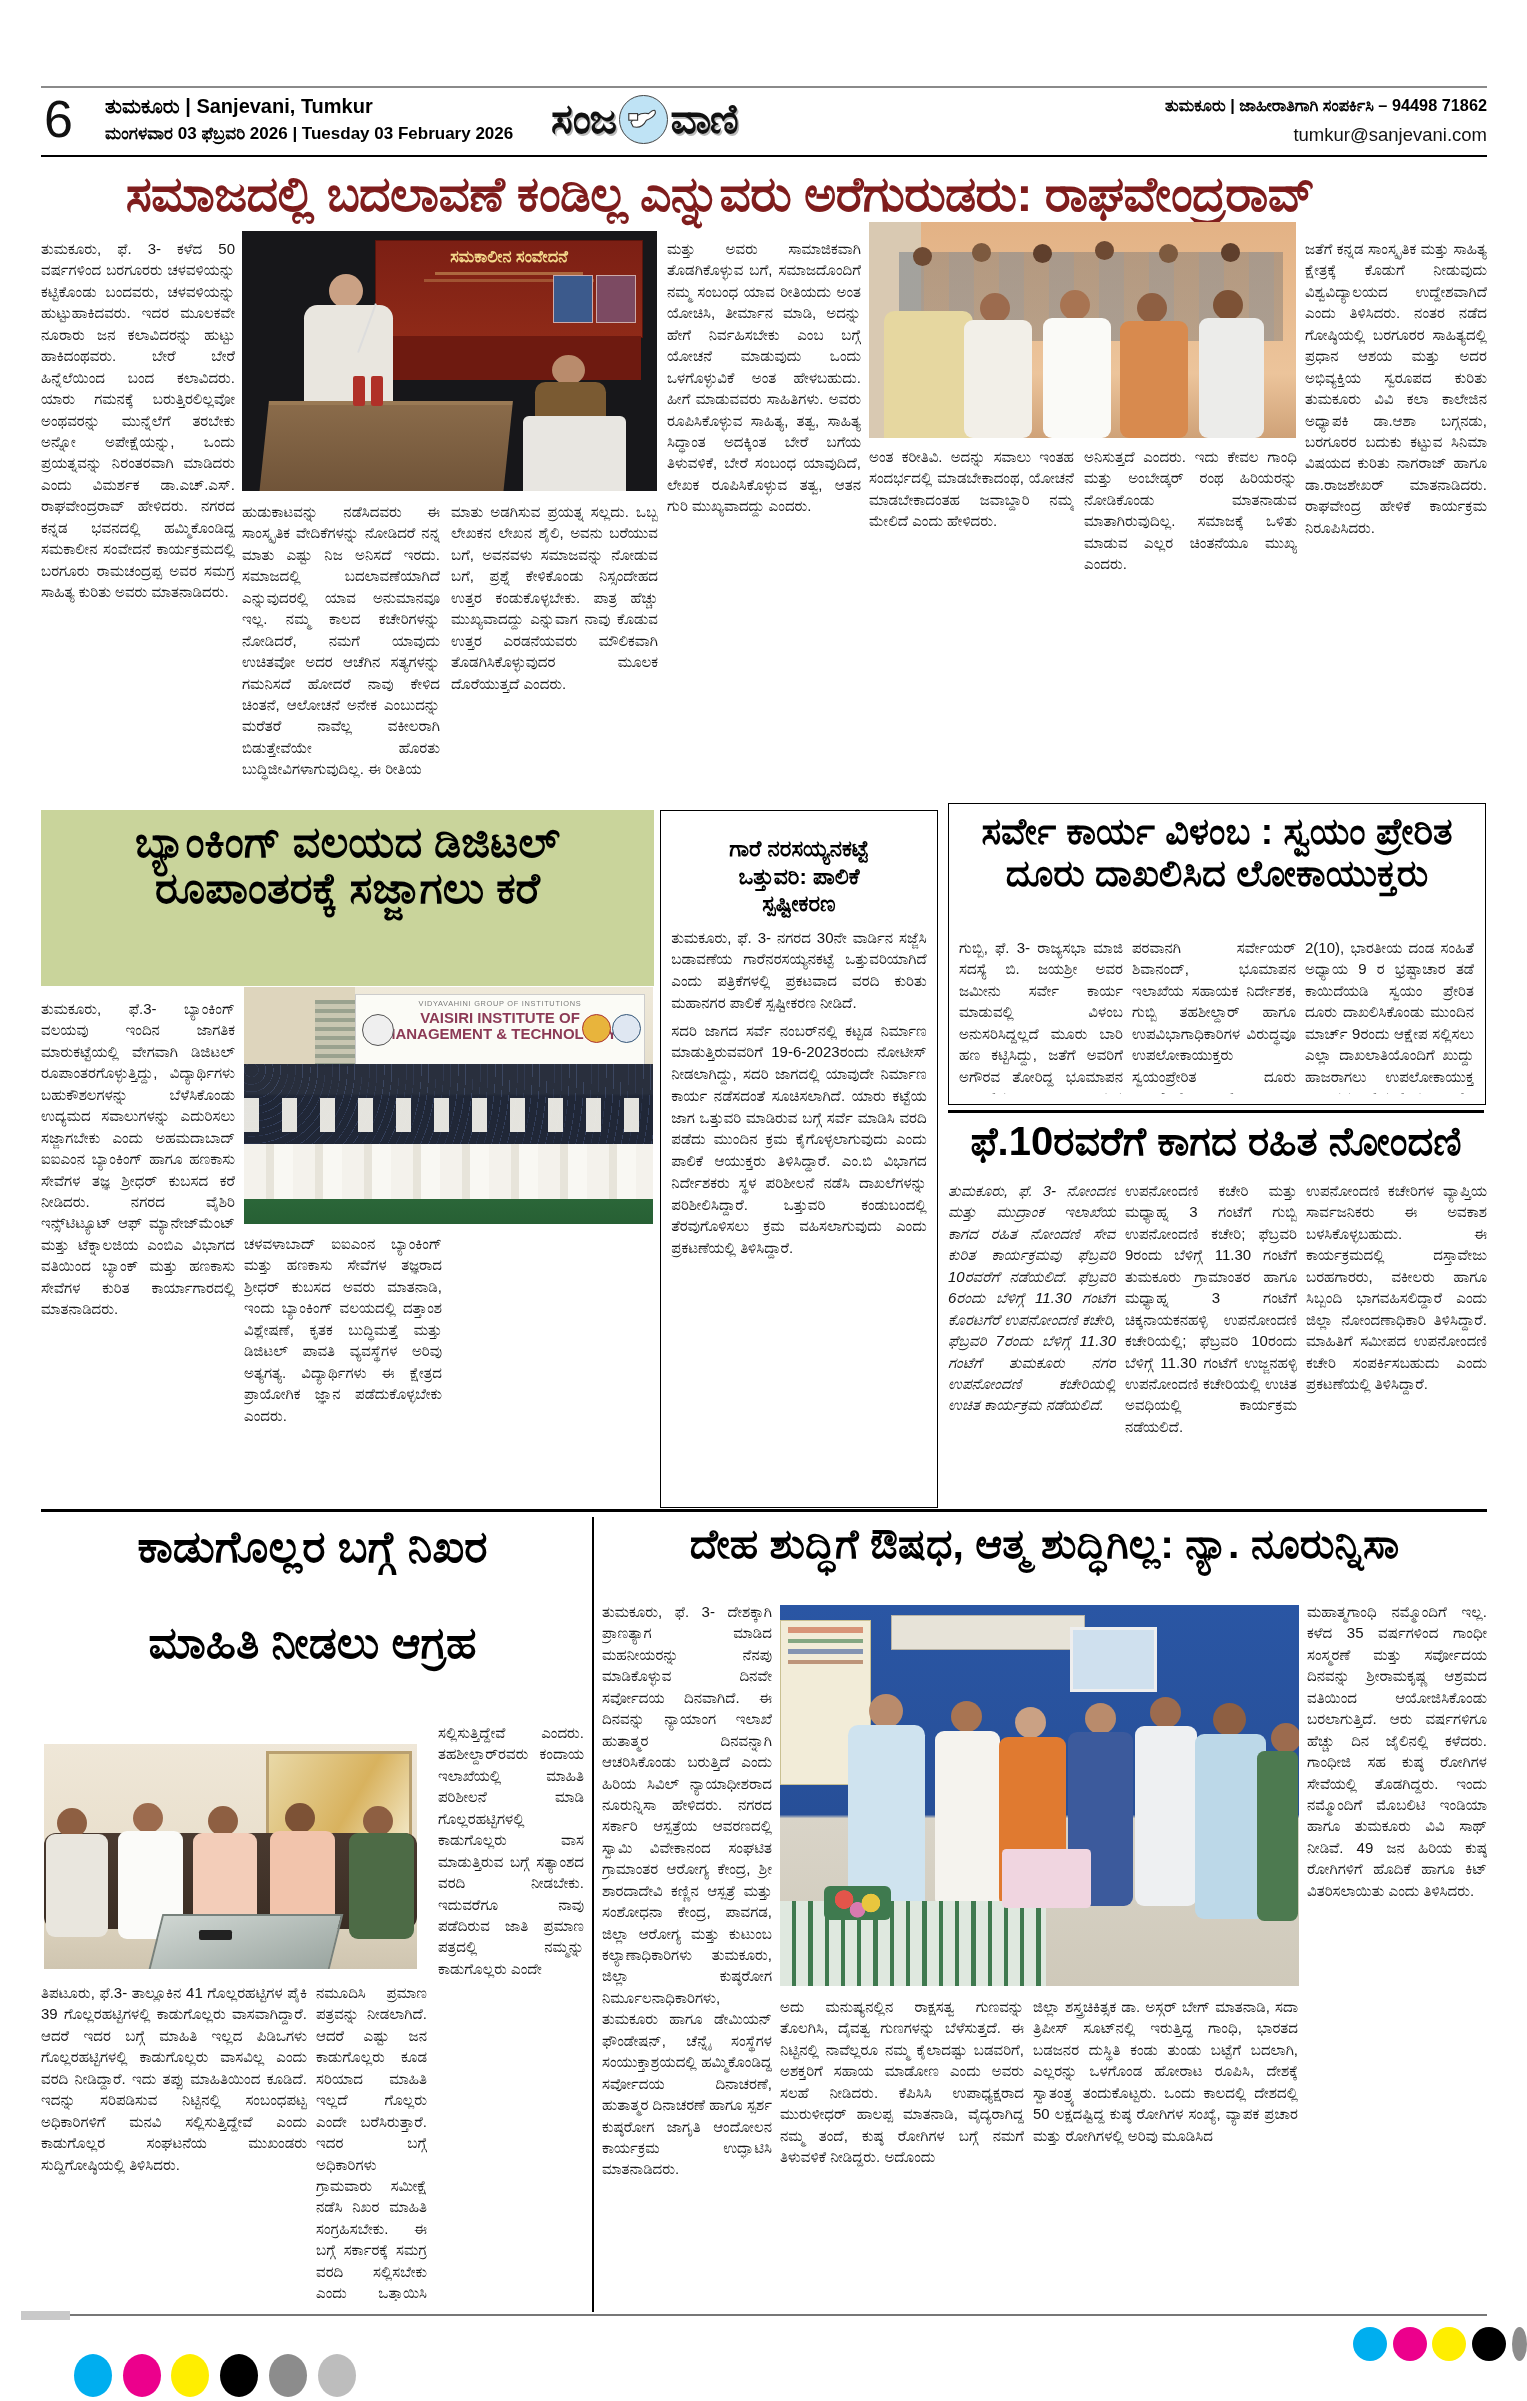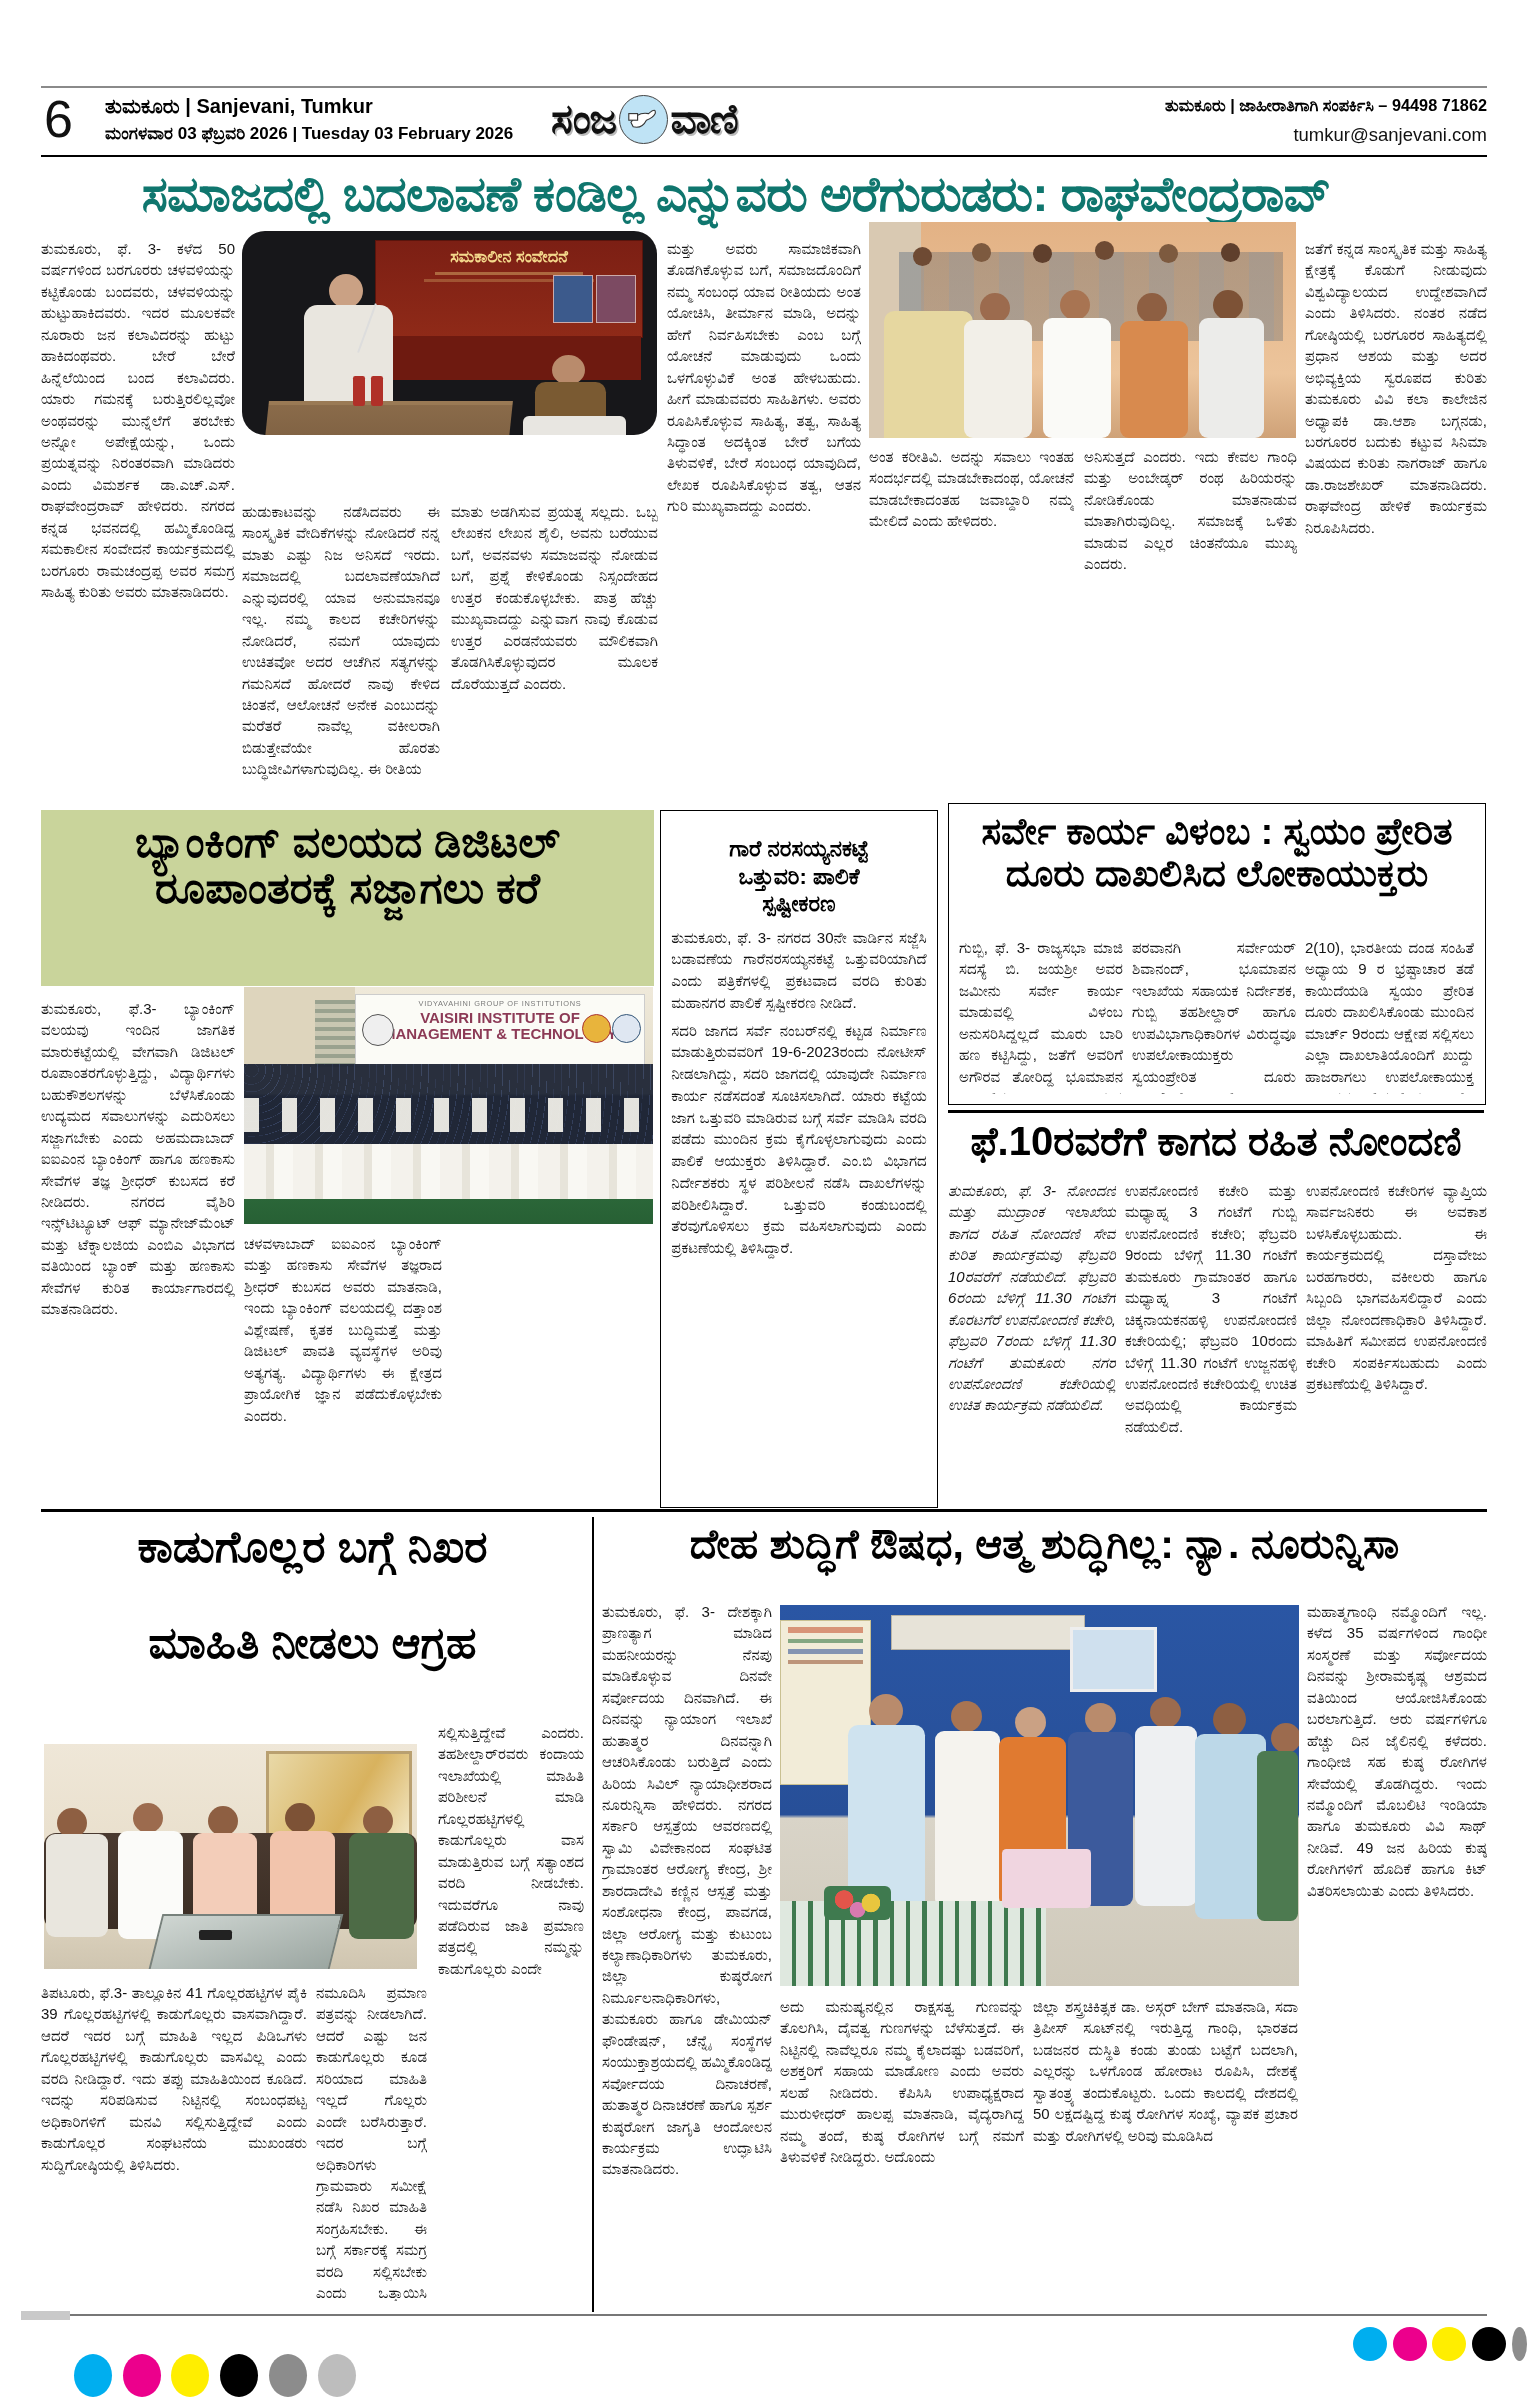--- a/index.html
+++ b/index.html
@@ -33,25 +33,25 @@
         <rect x="8" y="16" width="8" height="6" fill="#fff" stroke="#333" stroke-width="1"></rect>
       </svg>
     </span>
     <span style="font-size:41px;font-weight:900;letter-spacing:-1.5px;text-shadow:1.5px 1.5px 0 #bbb;">ವಾಣಿ</span>
   </div>
 
   <div class="abs hl" style="right:41px;top:96px;font-size:16.3px;text-align:right;">ತುಮಕೂರು  |  ಜಾಹೀರಾತಿಗಾಗಿ ಸಂಪರ್ಕಿಸಿ – 94498 71862</div>
   <div class="abs" style="right:41px;top:124px;font-size:18.5px;text-align:right;">tumkur@sanjevani.com</div>
   <div class="rule" style="left:41px;top:155px;width:1446px;height:2.2px;"></div>
 
-  <div class="abs hl nowrap" style="left:16px;top:166px;width:1440px;text-align:center;font-size:49px;color:#0f766e;letter-spacing:-0.7px;">ಸಮಾಜದಲ್ಲಿ ಬದಲಾವಣೆ ಕಂಡಿಲ್ಲ ಎನ್ನುವರು ಅರೆಗುರುಡರು: ರಾಘವೇಂದ್ರರಾವ್</div>
+  <div class="abs hl nowrap" style="left:0;top:166px;width:1440px;text-align:center;font-size:49px;color:#7f1d1d;letter-spacing:-0.7px;">ಸಮಾಜದಲ್ಲಿ ಬದಲಾವಣೆ ಕಂಡಿಲ್ಲ ಎನ್ನುವರು ಅರೆಗುರುಡರು: ರಾಘವೇಂದ್ರರಾವ್</div>
 
   <div class="c" style="left:41px;top:238px;width:194px;height:568px;">ತುಮಕೂರು, ಫೆ. 3- ಕಳೆದ 50 ವರ್ಷಗಳಿಂದ ಬರಗೂರರು ಚಳವಳಿಯನ್ನು ಕಟ್ಟಿಕೊಂಡು ಬಂದವರು, ಚಳವಳಿಯನ್ನು ಹುಟ್ಟುಹಾಕಿದವರು. ಇದರ ಮೂಲಕವೇ ನೂರಾರು ಜನ ಕಲಾವಿದರನ್ನು ಹುಟ್ಟು ಹಾಕಿದಂಥವರು. ಬೇರೆ ಬೇರೆ ಹಿನ್ನೆಲೆಯಿಂದ ಬಂದ ಕಲಾವಿದರು. ಯಾರು ಗಮನಕ್ಕೆ ಬರುತ್ತಿರಲಿಲ್ಲವೋ ಅಂಥವರನ್ನು ಮುನ್ನೆಲೆಗೆ ತರಬೇಕು ಅನ್ನೋ ಅಪೇಕ್ಷೆಯನ್ನು, ಒಂದು ಪ್ರಯತ್ನವನ್ನು ನಿರಂತರವಾಗಿ ಮಾಡಿದರು ಎಂದು ವಿಮರ್ಶಕ ಡಾ.ಎಚ್.ಎಸ್. ರಾಘವೇಂದ್ರರಾವ್ ಹೇಳಿದರು. ನಗರದ ಕನ್ನಡ ಭವನದಲ್ಲಿ ಹಮ್ಮಿಕೊಂಡಿದ್ದ ಸಮಕಾಲೀನ ಸಂವೇದನೆ ಕಾರ್ಯಕ್ರಮದಲ್ಲಿ ಬರಗೂರು ರಾಮಚಂದ್ರಪ್ಪ ಅವರ ಸಮಗ್ರ ಸಾಹಿತ್ಯ ಕುರಿತು ಅವರು ಮಾತನಾಡಿದರು.</div>
 
-  <div class="photo" style="left:242px;top:231px;width:415px;height:204px;background:#17171a;border-radius:23px;">
+  <div class="photo" style="left:242px;top:231px;width:415px;height:260px;background:#17171a;">
     <div class="abs" style="left:133px;top:9px;width:266px;height:96px;background:linear-gradient(#7c1f14,#8f2a18);border:0.7px solid #5a140c;">
       <div style="text-align:center;color:#f4d98c;font-weight:bold;font-size:16.3px;margin-top:6px;">ಸಮಕಾಲೀನ ಸಂವೇದನೆ</div>
       <div style="margin:6px auto 0;width:148px;height:3px;background:#d8b06a;opacity:.5;"></div>
       <div style="margin:4.4px auto 0;width:170px;height:2.2px;background:#d8b06a;opacity:.35;"></div>
       <div class="abs" style="right:49px;top:34px;width:38px;height:46px;background:#3c5a8c;border:1.5px solid #caa;"></div>
       <div class="abs" style="right:6px;top:34px;width:38px;height:46px;background:#7c4a62;border:1.5px solid #caa;"></div>
     </div>
     <div class="abs" style="left:133px;top:105px;width:266px;height:44px;background:repeating-linear-gradient(90deg,#6e1a10 0 10.3px,#82251а 10.3px 21px);background-color:#6e1a10;"></div>
     <div class="abs" style="left:87px;top:43px;width:34px;height:34px;border-radius:50%;background:#caa184;"></div>
     <div class="abs" style="left:62px;top:74px;width:89px;height:118px;border-radius:13.3px 13.3px 0 0;background:#e9e6df;"></div>

